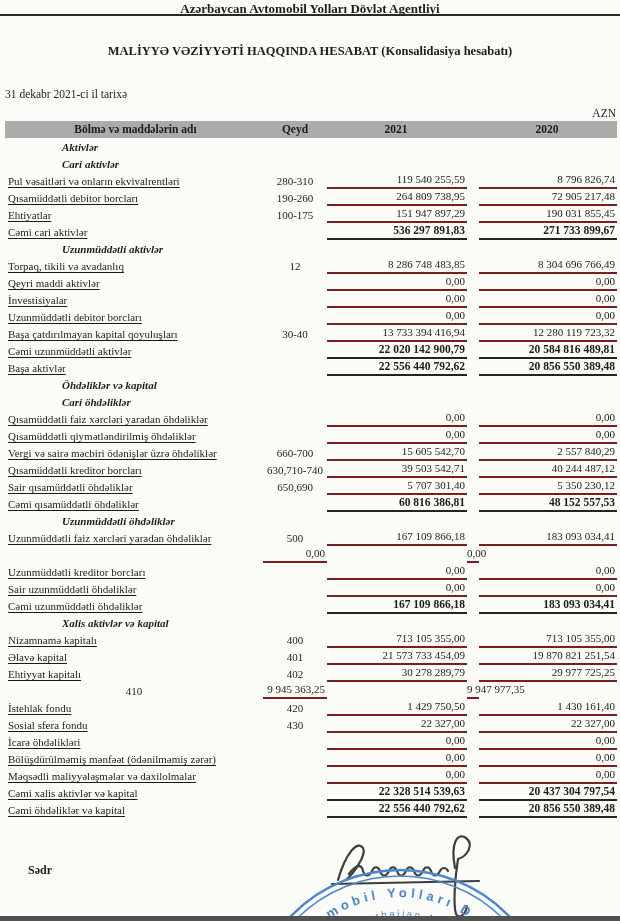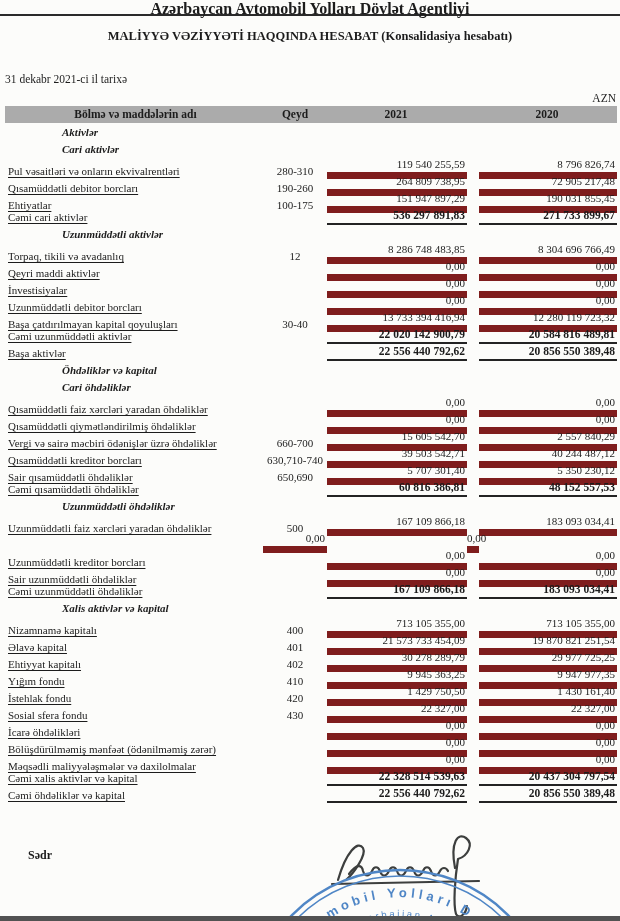--- a/index.html
+++ b/index.html
@@ -3,25 +3,25 @@
 <meta charset="utf-8">
 <style>
   * { margin:0; padding:0; box-sizing:border-box; }
   html,body { background:#e8e8e6; }
   .page {
     width:620px; height:921px; position:relative; overflow:hidden;
     background:#fcfcfa; color:#1c1c1c;
     font-family:"Liberation Serif","DejaVu Serif",serif;
   }
   .org-header {
-    padding-top:1px; text-align:center; font-weight:bold; font-size:16px;
+    padding-top:1px; text-align:center; font-weight:bold; font-size:13px;
     border-bottom:2px solid #2a2a2a; height:16px; line-height:15px;
   }
   .report-title {
-    margin-top:13px; text-align:center; font-weight:bold; font-size:12.5px;
+    margin-top:28px; text-align:center; font-weight:bold; font-size:12.5px;
   }
   .date-line { margin-top:29px; margin-left:5px; font-size:11.5px; }
   .currency { margin-top:7px; margin-right:4px; text-align:right; font-size:11.5px; }
 
   .fintable { margin:2px 3px 0 5px; width:612px; font-size:11px; }
   .grid-row {
     display:grid; grid-template-columns:258px 64px 140px 12px 138px;
     height:17px; align-items:end;
   }
   .thead {
@@ -32,21 +32,21 @@
   .thead .c-note { text-align:center; }
   .thead .c-num { text-align:center; border:none; }
 
   .c-name { padding-left:3px; white-space:nowrap; overflow:hidden; line-height:15px; }
   .c-note { text-align:center; line-height:15px; }
   .c-num  { text-align:right; padding-right:2px; white-space:nowrap; line-height:15px; }
 
   .row-data .c-name, .row-total .c-name {
     text-decoration:underline; text-underline-offset:2px; text-decoration-thickness:1px;
   }
-  .row-data .c-num { border-bottom:7px solid #7f1d1d; }
+  .row-data .c-num { border-bottom:2px solid #7f1d1d; }
   .row-total .c-num { border-bottom:2px solid #232323; font-weight:bold; font-size:11.5px; }
   .row-total .c-name { font-weight:normal; }
   .row-section .sec {
     grid-column:1 / -1; font-weight:bold; font-style:italic; padding-left:57px;
     line-height:16px;
   }
   .footer { position:relative; height:100px; }
   .signer-role {
     position:absolute; left:28px; top:45px; font-size:12px; font-weight:bold;
   }
@@ -266,21 +266,20 @@
           <div class="c-num">19 870 821 251,54</div>
         </div>
         <div class="grid-row row-data">
           <div class="c-name">Ehtiyyat kapitalı</div>
           <div class="c-note">402</div>
           <div class="c-num">30 278 289,79</div>
           <div></div>
           <div class="c-num">29 977 725,25</div>
         </div>
         <div class="grid-row row-data">
-          <div class="c-name">Yığım fondu</div>
           <div class="c-note">410</div>
           <div class="c-num">9 945 363,25</div>
           <div></div>
           <div class="c-num">9 947 977,35</div>
         </div>
         <div class="grid-row row-data">
           <div class="c-name">İstehlak fondu</div>
           <div class="c-note">420</div>
           <div class="c-num">1 429 750,50</div>
           <div></div>

